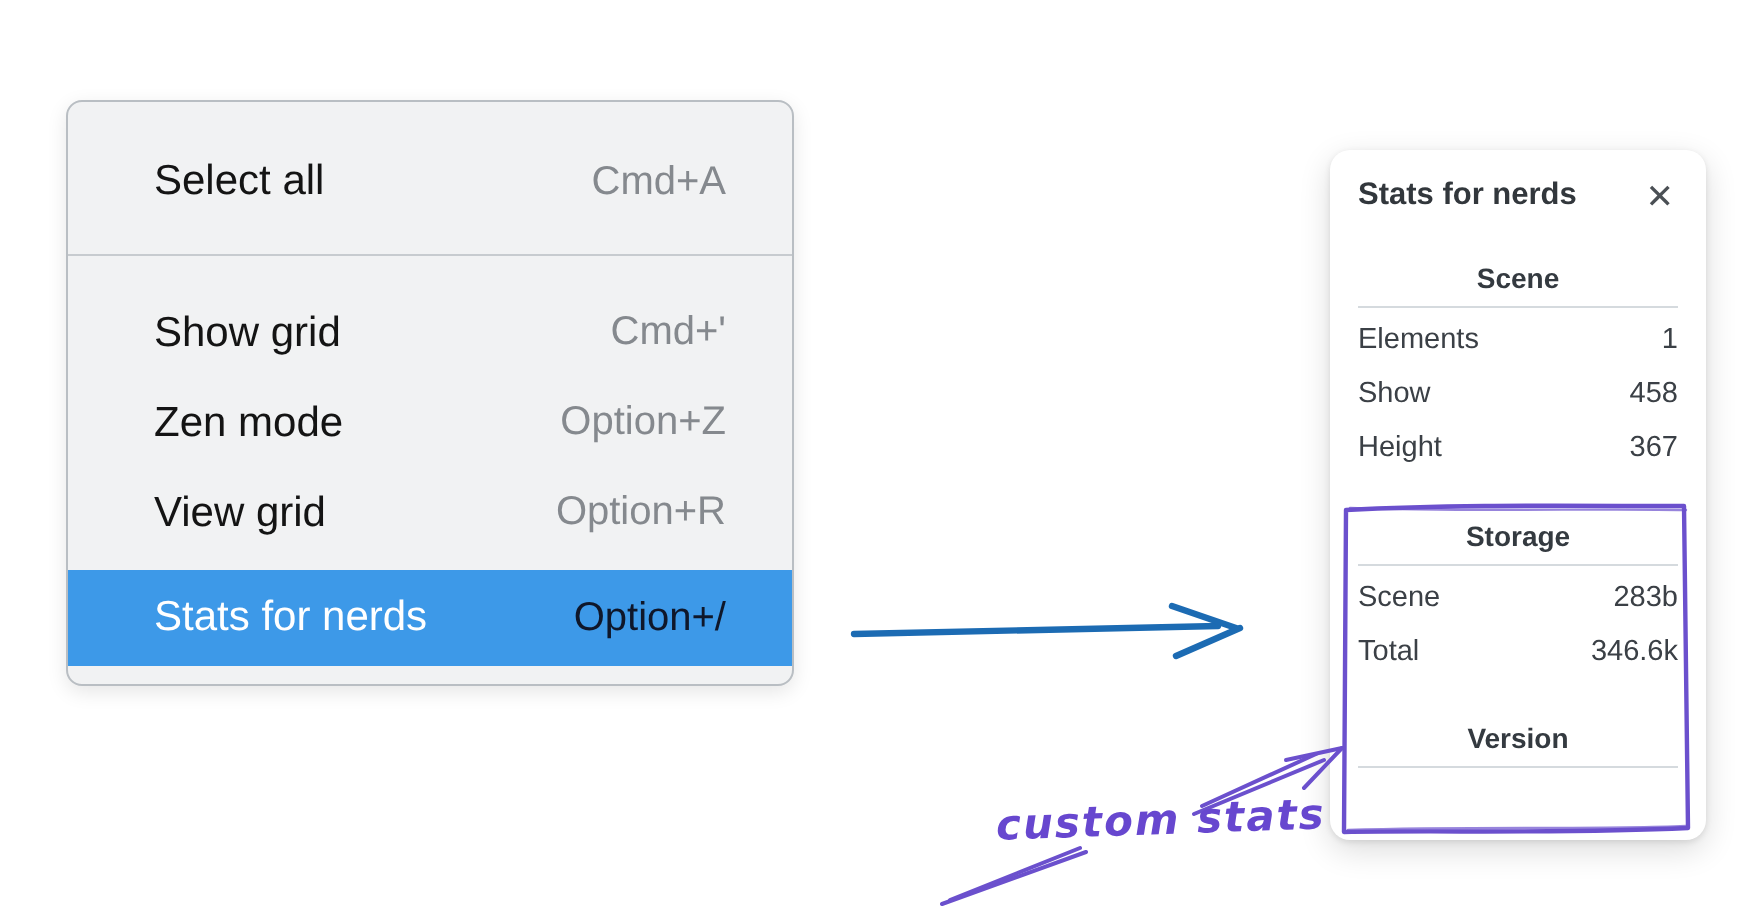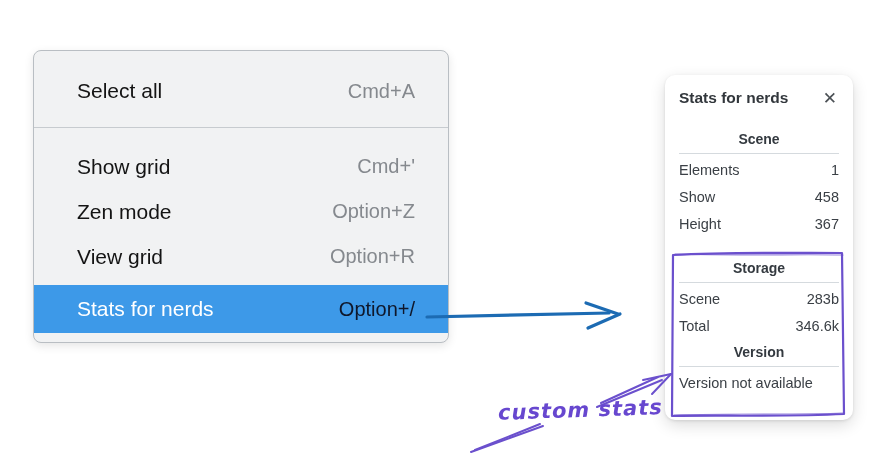--- a/index.html
+++ b/index.html
@@ -11,21 +11,21 @@
     width: 873px;
     height: 461px;
     background: #ffffff;
     overflow: hidden;
   }
 
   
   .context-menu {
     position: absolute;
     left: 33px; top: 50px;
-    width: 416px; height: 293px;
+    width: 364px; height: 293px;
     background: #f1f2f3;
     border: 1px solid #b9bec3;
     border-radius: 8px;
     box-shadow: 0 3px 10px rgba(0,0,0,0.10);
     overflow: hidden;
   }
   .menu-row {
     display: flex;
     align-items: center;
     justify-content: space-between;
@@ -80,21 +80,21 @@
     cursor: default;
     padding: 1px 2px;
   }
   .section-heading {
     margin-top: 22px;
     text-align: center;
     font-size: 14px;
     font-weight: 700;
     color: #343a40;
   }
-  .section-heading.tight { margin-top: 4px; }
+  .section-heading.tight { margin-top: 21px; }
   .panel-hr {
     border-top: 1px solid #d5dade;
     margin: 6px 0 3px;
   }
   .stat-row {
     display: flex;
     justify-content: space-between;
     font-size: 14.5px;
     line-height: 27px;
     color: #3b4046;
@@ -185,21 +185,20 @@
       <span>Scene</span>
       <span>283b</span>
     </div>
     <div class="stat-row">
       <span>Total</span>
       <span>346.6k</span>
     </div>
 
     <div class="section-heading tight">Version</div>
     <div class="panel-hr"></div>
-    <div class="version-note">Version not available</div>
   </div>
 
   <svg class="overlay" viewBox="0 0 873 461" xmlns="http://www.w3.org/2000/svg">
 
     <g fill="none" stroke-linecap="round" stroke-linejoin="round" stroke-width="3.2" stroke="#1c6bb3">
       <path d="M427,317 L609,313"></path>
       <path d="M586,303 L618,314"></path>
       <path d="M588,328 L620,314"></path>
     </g>
 

